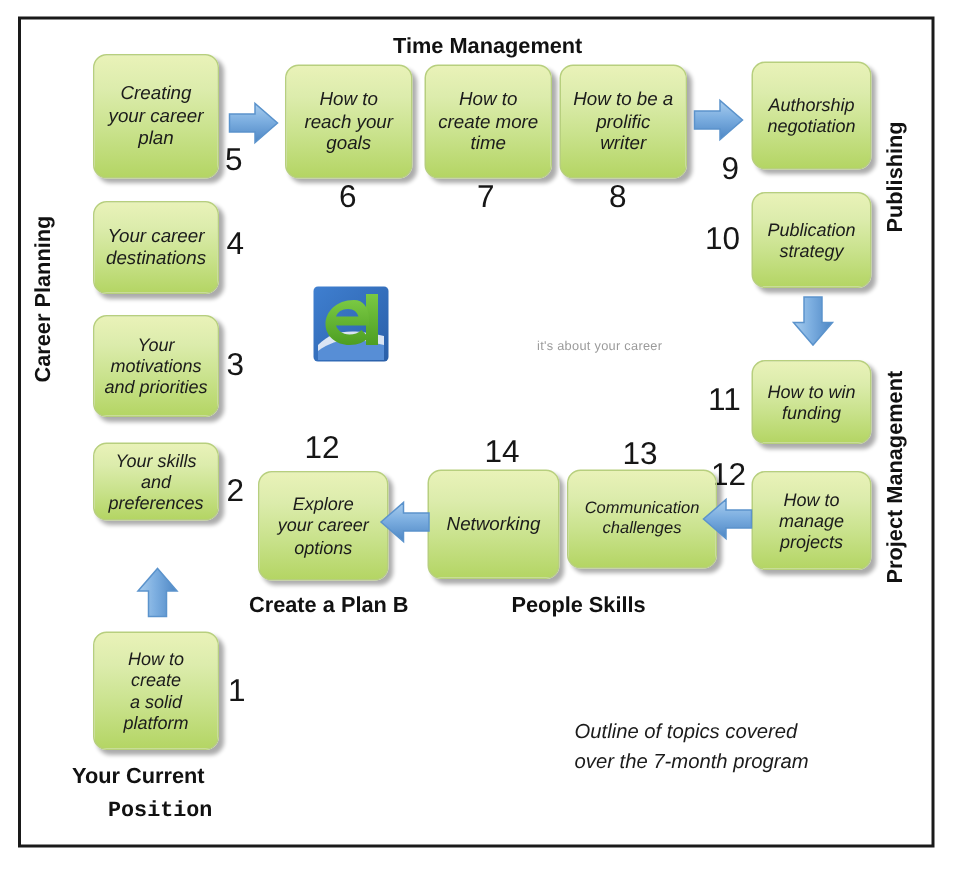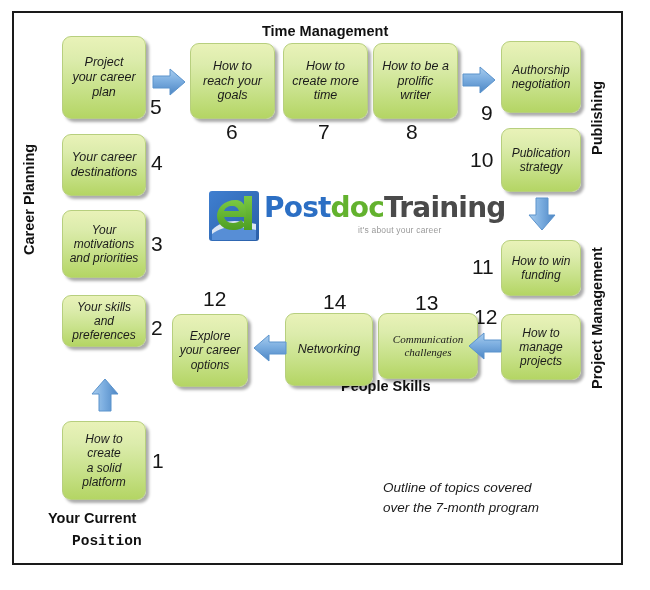--- a/index.html
+++ b/index.html
@@ -138,29 +138,30 @@
   <div id="frame"></div>
 
   <div class="caption" style="left:262px; top:22px;">Time Management</div>
 
   <div class="caption vert" style="left:20px; top:122px; height:155px; width:20px;">Career Planning</div>
 
   <div class="caption vert" style="left:588px; top:55px; height:125px; width:20px;">Publishing</div>
 
   <div class="caption vert" style="left:588px; top:228px; height:180px; width:20px;">Project Management</div>
 
-  <div class="caption" style="left:341px; top:377px;text-align:center;">People Skills</div>
-
+  <div class="caption" style="left:341px; top:395px;text-align:center;">People Skills</div>
+
+  <div class="caption" style="left:166px; top:395px;">Create a Plan B</div>
 
   <div class="caption" style="left:48px; top:509px;">Your Current</div>
   <div class="caption" style="left:72px; top:532px;font-family:Liberation Mono, monospace;">Position</div>
 
   <div class="box" style="left:62px; top:36px; width:84px; height:83px; font-size:12.5px;">
     <span>
-      <span>Project</span>
+      <span>Creating</span>
       <span>your career</span>
       <span>plan</span>
     </span>
   </div>
   <div class="num" style="left:150px; top:96px;">5</div>
 
   <div class="box" style="left:62px; top:134px; width:84px; height:62px; font-size:12.5px;">
     <span>
       <span>Your career</span>
       <span>destinations</span>
@@ -249,36 +250,36 @@
 
   <div class="box" style="left:501px; top:314px; width:80px; height:66px; font-size:12px;">
     <span>
       <span>How to</span>
       <span>manage</span>
       <span>projects</span>
     </span>
   </div>
   <div class="num" style="left:474px; top:306px;">12</div>
 
-  <div class="box" style="left:378px; top:313px; width:100px; height:66px; font-size:11px;font-family:Liberation Serif, serif;">
+  <div class="box" style="left:378px; top:313px; width:100px; height:66px; font-size:11px;">
     <span>
       <span>Communication</span>
       <span>challenges</span>
     </span>
   </div>
   <div class="num" style="left:415px; top:292px;">13</div>
 
   <div class="box" style="left:285px; top:313px; width:88px; height:73px; font-size:12.5px;text-align:center;">
     <span>
       <span>Networking</span>
     </span>
   </div>
   <div class="num" style="left:323px; top:291px;">14</div>
 
-  <div class="box" style="left:172px; top:314px; width:76px; height:73px; font-size:12px;">
+  <div class="box" style="left:172px; top:314px; width:87px; height:73px; font-size:12px;">
     <span>
       <span>Explore</span>
       <span>your career</span>
       <span>options</span>
     </span>
   </div>
   <div class="num" style="left:203px; top:288px;">12</div>
 
   <div class="arrow" style="left:152px; top:67px;">
     <svg width="34" height="30" viewBox="0 0 34 30" aria-hidden="true">
@@ -373,22 +374,19 @@
         </defs>
         <rect x="1" y="1" width="50" height="50" rx="3" fill="url(#lgBlue)"></rect>
         <path d="M4,40 C14,30 26,29 48,34 L48,50 L4,50 Z" fill="#e9eff8" opacity="0.92"></path>
         <path d="M4,44 C16,35 28,35 48,40 L48,50 L4,50 Z" fill="#3f7fd0" opacity="0.85"></path>
         <path d="M36,6 L44,6 L44,40 L36,40 Z" fill="url(#lgGreen)"></path>
         <path d="M28,10 C16,10 9,18 9,26 C9,34 16,40 25,40 C31,40 35,38 38,35 L33,30
                  C31,32 28,33 25,33 C20,33 17,30 16,27 L38,27 L38,23
                  C38,15 34,10 28,10 Z M16,21 C17,18 20,16 24,16 C28,16 30,18 31,21 Z" fill="url(#lgGreen)"></path>
       </svg>
     </div>
-    <div id="logo-word">
-      <span class="post">Post</span><span class="doc">doc</span><span class="trn">Training</span>
-    </div>
     <div id="logo-tag">it's about your career</div>
   </div>
 
   <div class="note" style="left:383px; top:478px;">Outline of topics covered</div>
   <div class="note" style="left:383px; top:498px;">over the 7-month program</div>
 
 </div>
 
 </body></html>

